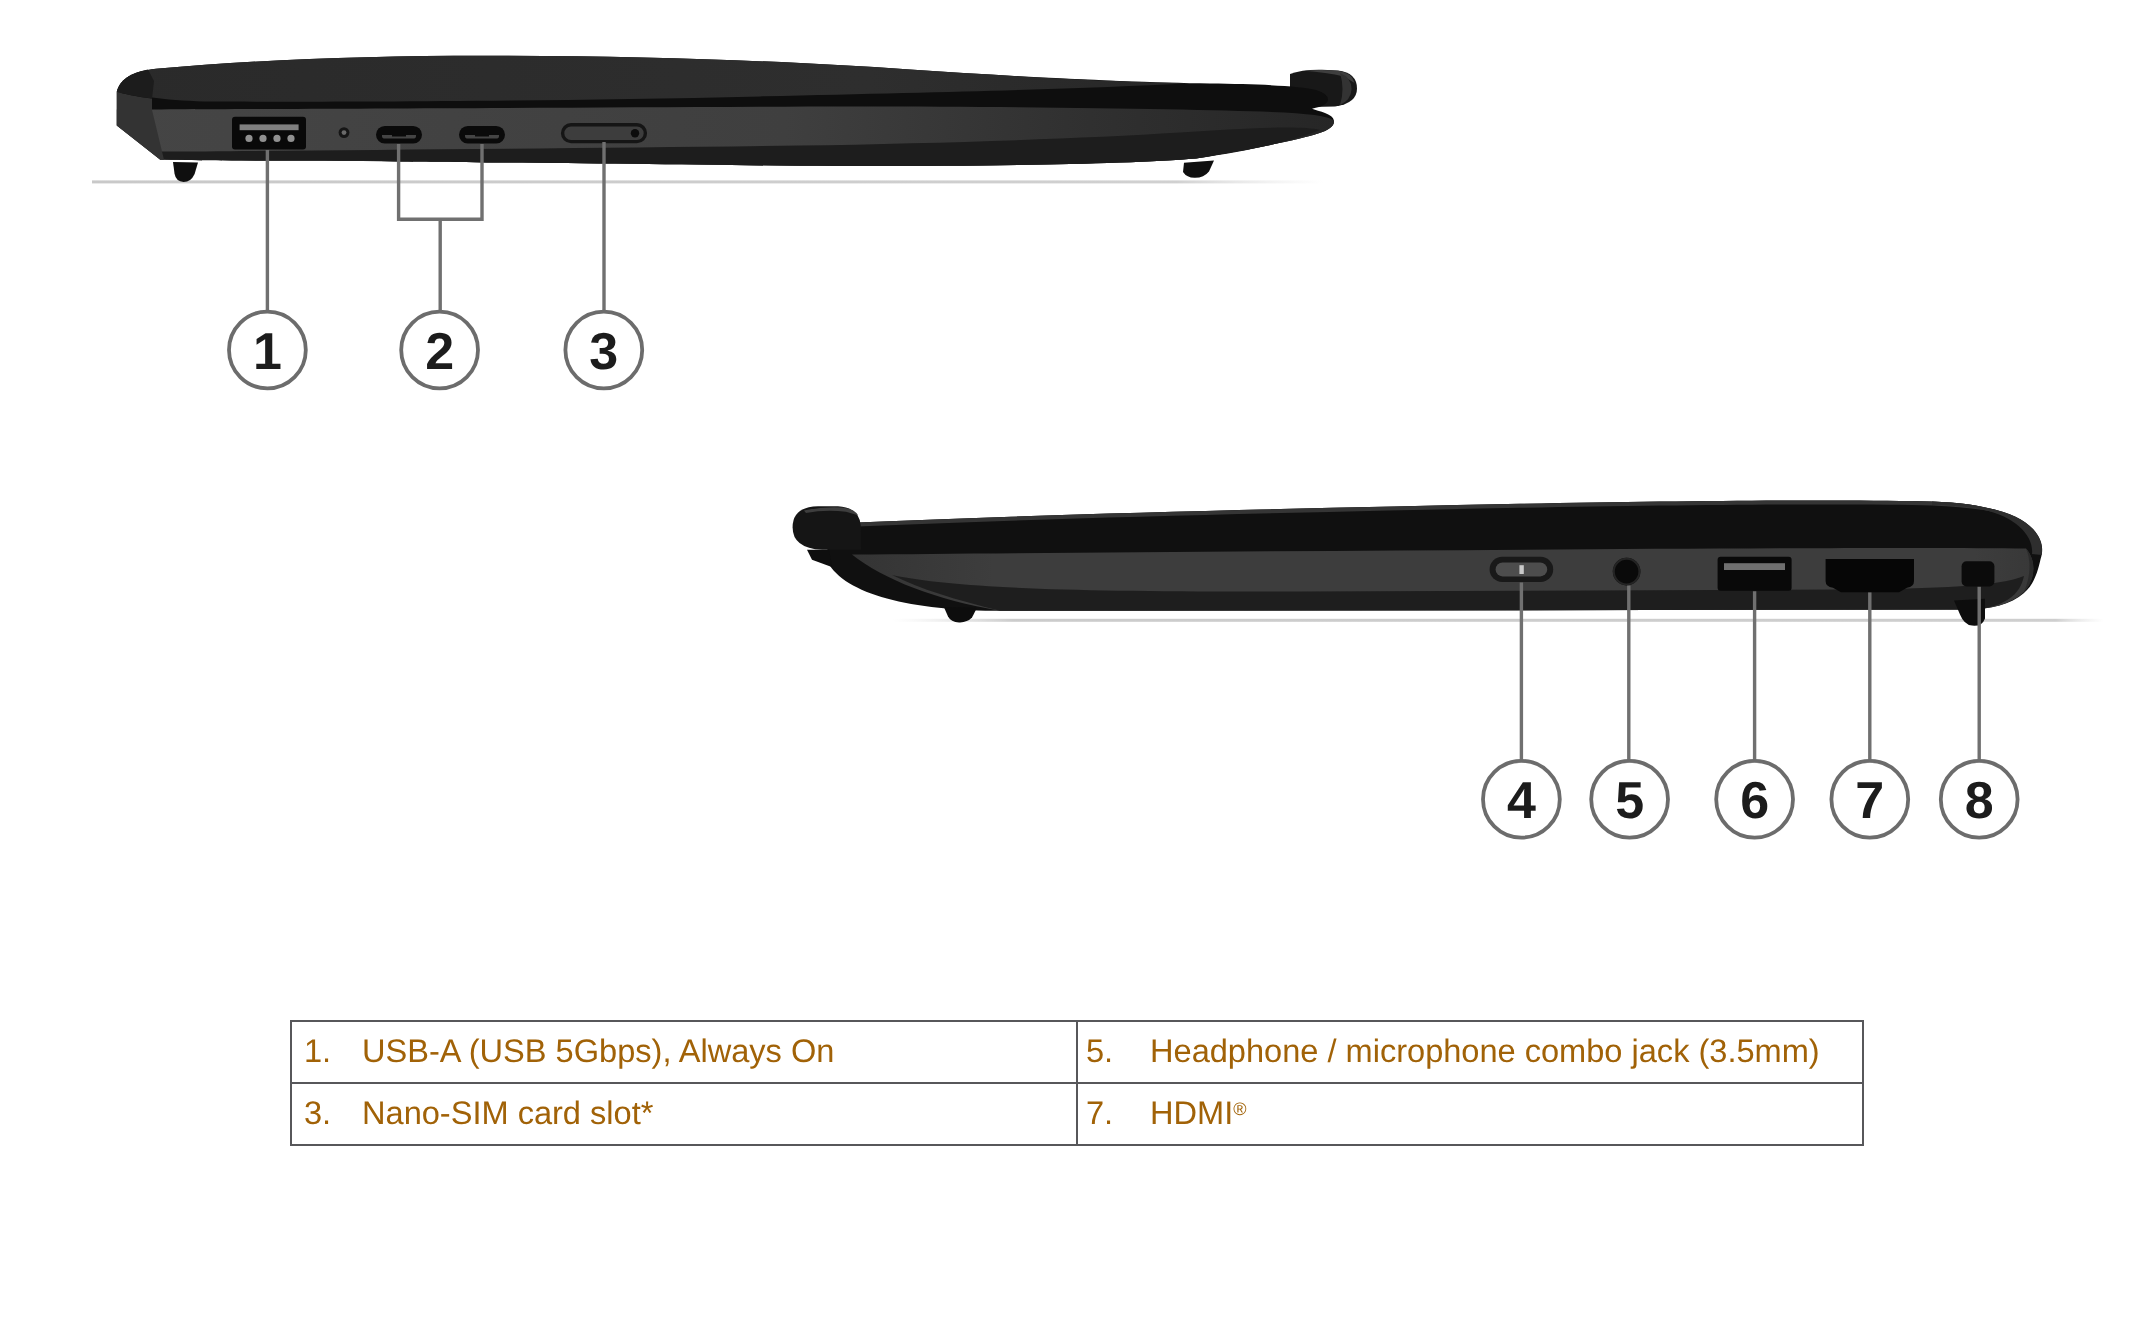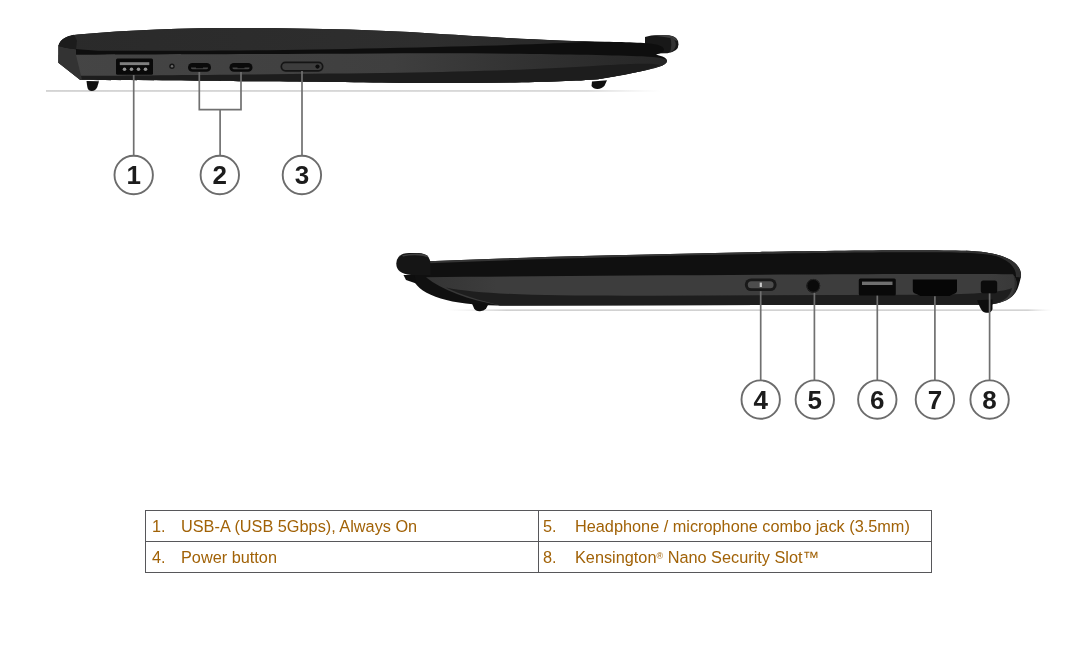--- a/index.html
+++ b/index.html
@@ -219,17 +219,17 @@
   </g>
 </svg>
 
 <table class="tbl" cellspacing="0">
   <tbody>
       <tr>
     <td><span class="num">1.</span>USB-A (USB 5Gbps), Always On</td>
     <td><span class="num2">5.</span>Headphone / microphone combo jack (3.5mm)</td>
   </tr>
   <tr>
-    <td><span class="num">4.</span>Power button</td>
-    <td><span class="num2">8.</span>Kensington<sup>®</sup> Nano Security Slot™</td>
+    <td><span class="num">3.</span>Nano-SIM card slot*</td>
+    <td><span class="num2">7.</span>HDMI<sup>®</sup></td>
   </tr>
 </tbody>
   </table>
 
 </body></html>

